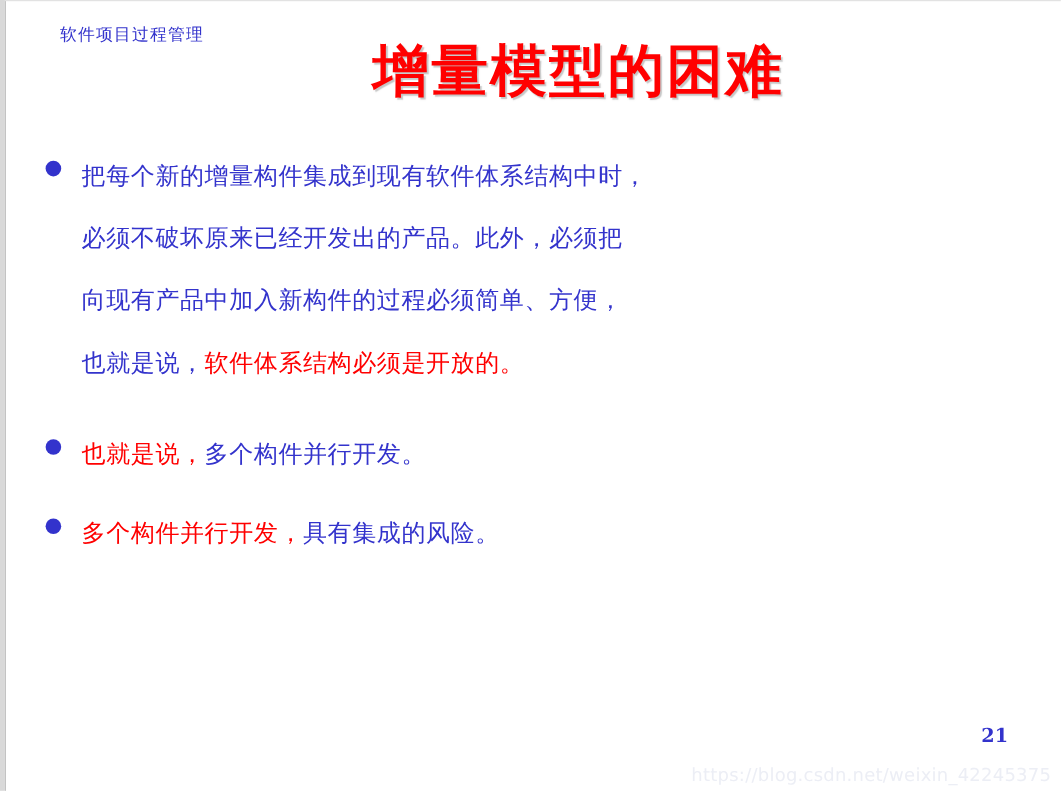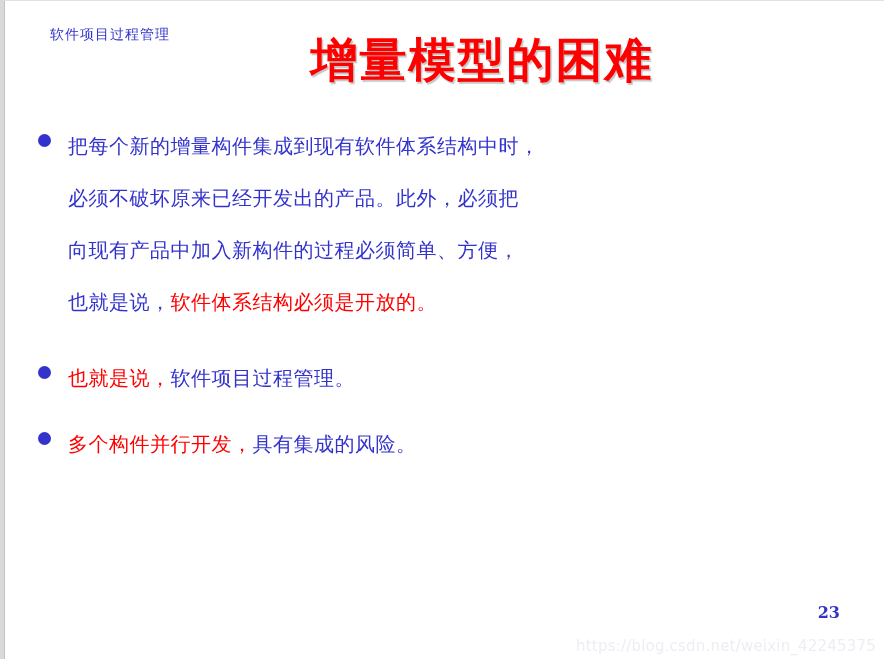--- a/index.html
+++ b/index.html
@@ -44,21 +44,21 @@
     left: 4px; top: 0;
     width: 880px;
     height: 1px;
     background: #e2e2e2;
   }
 
   
   #header-label {
     position: absolute;
     left: 50px;
-    top: 26px;
+    top: 20px;
     font-size: 14px;
     color: #3333cc;
     letter-spacing: 1px;
     font-family: "DejaVu Sans", "Liberation Sans", sans-serif;
     white-space: nowrap;
   }
 
   
   #slide-title {
     position: absolute;
@@ -159,30 +159,30 @@
         <span class="blue">向现有产品中加入新构件的过程必须简单、方便，</span>
       </div>
       <div class="bullet-line">
         <span class="blue">也就是说，</span><span class="red">软件体系结构必须是开放的。</span>
       </div>
     </div>
 
     <div class="bullet-block" id="bullet-2">
       <span class="bullet-dot"></span>
       <div class="bullet-line">
-        <span class="red">也就是说，</span><span class="blue">软件项目过程管理。</span>
+        <span class="red">也就是说，</span><span class="blue">多个构件并行开发。</span>
       </div>
     </div>
 
     <div class="bullet-block" id="bullet-3">
       <span class="bullet-dot"></span>
       <div class="bullet-line">
         <span class="red">多个构件并行开发，</span><span class="blue">具有集成的风险。</span>
       </div>
     </div>
 
   </div>
 
-  <div id="page-number">23</div>
+  <div id="page-number">21</div>
 
   <div id="watermark">https://blog.csdn.net/weixin_42245375</div>
 
 </div>
 
 </body></html>

